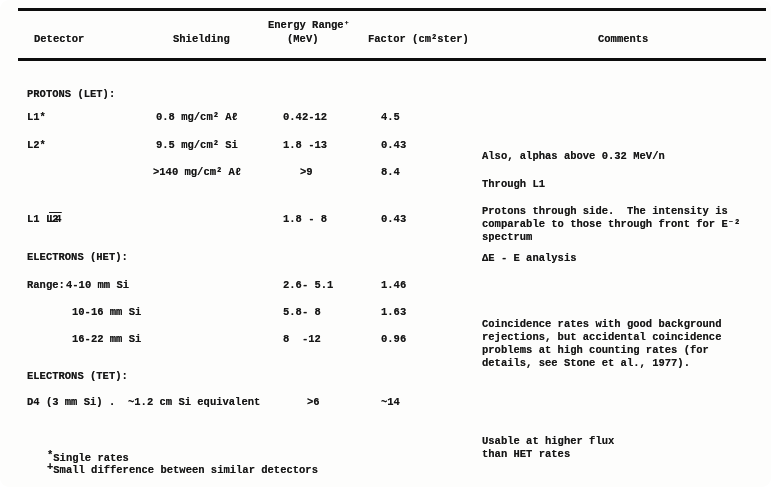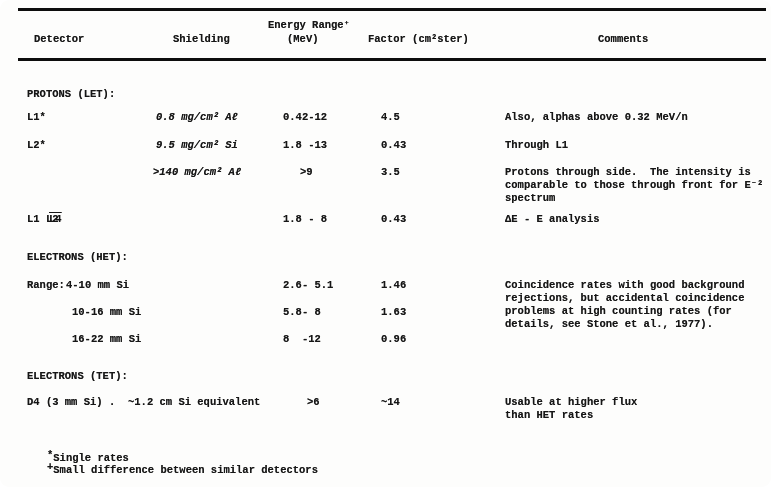--- a/index.html
+++ b/index.html
@@ -15,24 +15,24 @@
     overflow:hidden;
     text-shadow:0 0 .4px rgba(0,0,0,.55);
     border-radius:9px;
   }
   .rule{position:absolute;left:18px;width:748px;height:3px;background:#0d0d0d;}
   .rule-top{top:8px;}
   .rule-head{top:58px;}
   .row{position:absolute;left:0;right:0;height:0;overflow:visible;}
   .t{position:absolute;top:0;white-space:pre;}
   .det{left:27px;}
-  .shl{left:156px;font-style:italic;}
+  .shl{left:156px;}
   .erg{left:283px;}
   .fac{left:381px;width:89px;text-align:left;}
-  .com{left:505px;width:262px;}
+  .com{left:482px;width:262px;margin-top:39px;}
   .ov{text-decoration:overline;}
   .fn-marker{position:relative;top:-3px;display:inline-block;}
 </style>
 </head>
 <body>
 
 <div class="page">
 
   <div class="rule rule-top"></div>
 
@@ -65,21 +65,21 @@
     <span class="t det">L2*</span>
     <span class="t shl">9.5 mg/cm² Si</span>
     <span class="t erg">1.8 -13</span>
     <span class="t fac">0.43</span>
     <span class="t com">Through L1</span>
   </div>
 
   <div class="row" style="top:166px">
     <span class="t shl" style="left:153px">&gt;140 mg/cm² Aℓ</span>
     <span class="t erg" style="left:300px">&gt;9</span>
-    <span class="t fac">3.5</span>
+    <span class="t fac">8.4</span>
     <span class="t com">Protons through side.  The intensity is
 comparable to those through front for E⁻²
 spectrum</span>
   </div>
 
   <div class="row" style="top:213px">
     <span class="t det">L1 L2</span>
     <span class="t ov" style="left:49px">L4</span>
     <span class="t erg">1.8 - 8</span>
     <span class="t fac">0.43</span>

